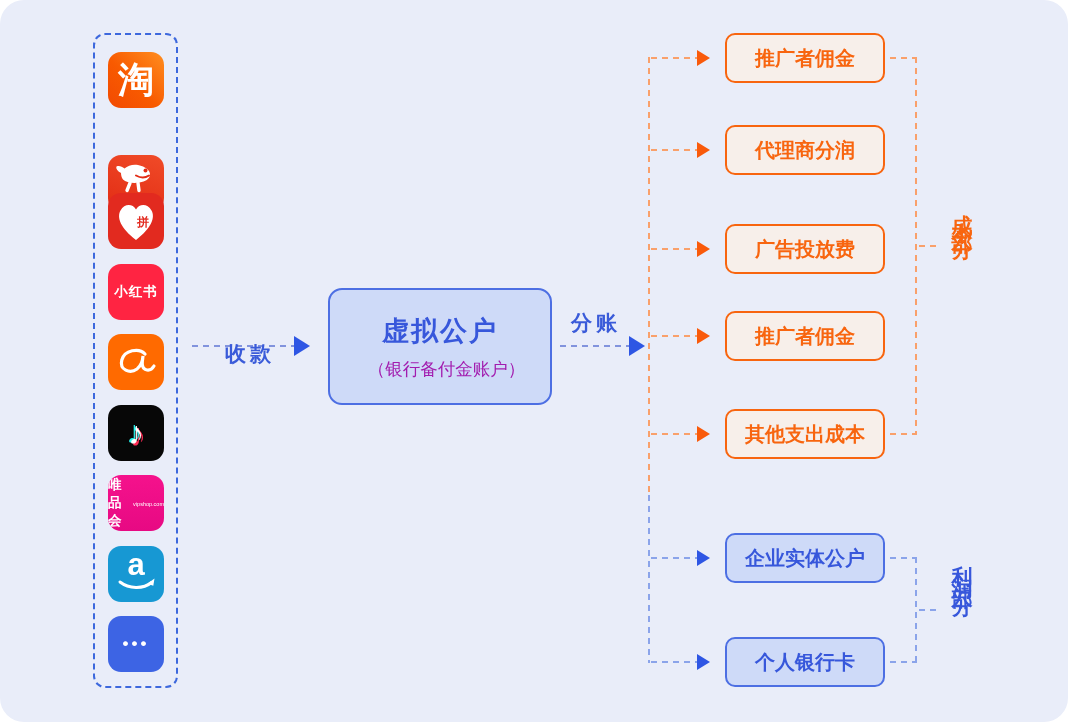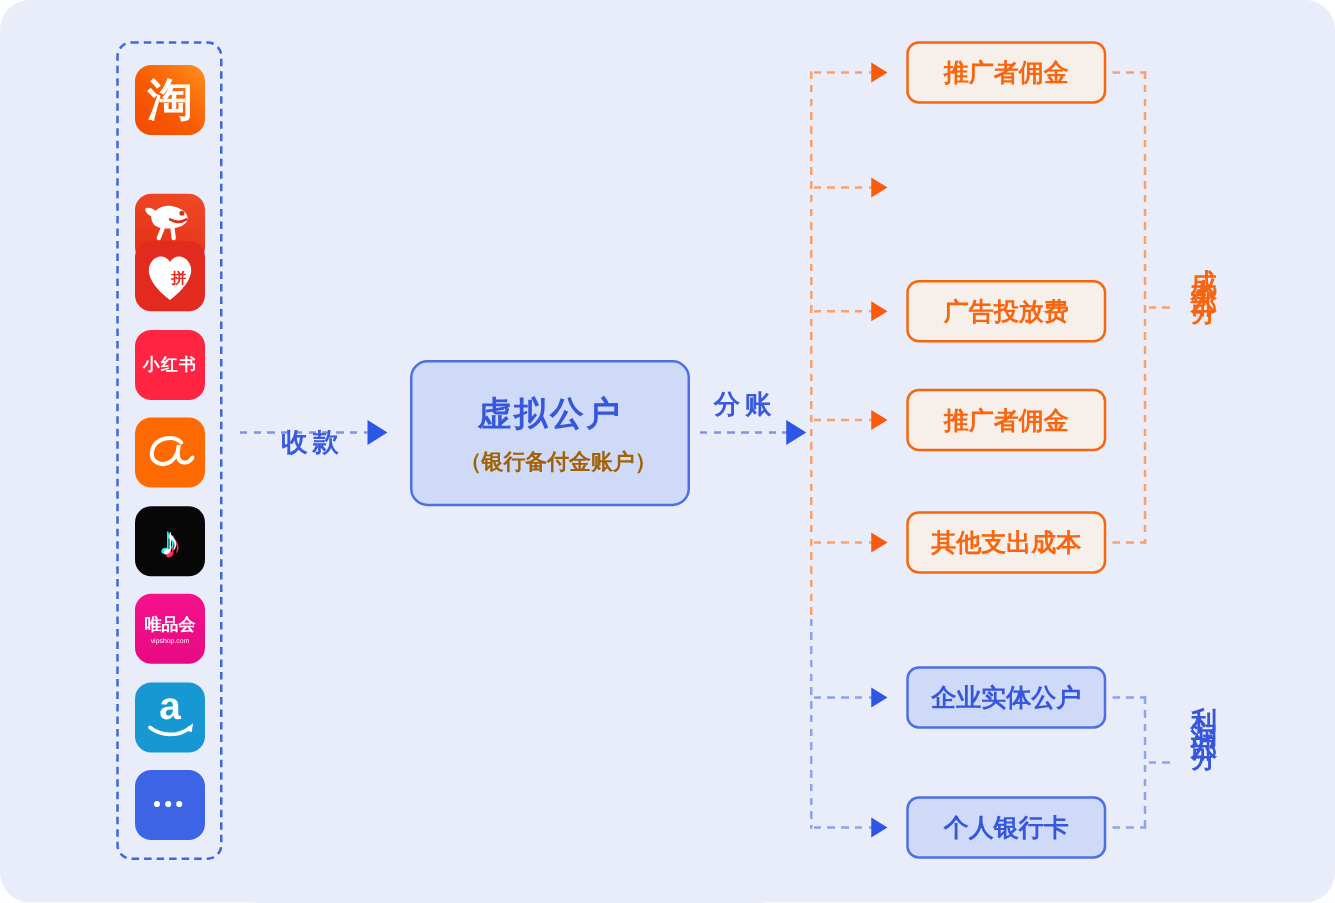--- a/index.html
+++ b/index.html
@@ -17,21 +17,21 @@
   .ic-taobao{background:linear-gradient(225deg,#FF8E1F 0%,#F85A00 55%,#F24A02 100%);}
   .ic-taobao span{font-size:36px;font-weight:bold;}
   .ic-jd{background:linear-gradient(200deg,#F04B28,#E22C14);margin-top:32px;}
   .jd-label{position:absolute;bottom:3px;width:100%;text-align:center;font-size:11px;font-weight:bold;}
   .ic-pdd{background:#E22A1F;}
   .pdd-label{position:absolute;left:29px;top:21px;font-size:12px;font-weight:bold;color:#E22A1F;}
   .ic-xhs{background:#FF2442;font-size:13.5px;font-weight:bold;letter-spacing:1px;}
   .ic-ali{background:#FF6A00;}
   .ic-dy{background:#070707;}
   .ic-dy span{font-size:32px;color:#fff;text-shadow:-2px -1px 0 #25F4EE,2px 2px 0 #FE2C55;}
-  .ic-vip{background:linear-gradient(180deg,#F5128C,#E70983);flex-direction:column;}
+  .ic-vip{background:linear-gradient(180deg,#F5128C,#E70983);}
   .vip-main{font-size:13.5px;font-weight:bold;}
   .vip-sub{font-size:5.5px;margin-top:1px;}
   .ic-amz{background:#1798D3;}
   .amz-a{position:absolute;top:1px;width:100%;text-align:center;font-size:31px;font-weight:bold;}
   .ic-more{background:#3D64E4;font-size:17px;font-weight:bold;letter-spacing:3px;}
 
   
   .hdash{position:absolute;height:2px;background:repeating-linear-gradient(90deg,var(--c) 0 6px,transparent 6px 11px);}
   .vdash{position:absolute;width:2px;background:repeating-linear-gradient(180deg,var(--c) 0 6px,transparent 6px 11px);}
   .c-or{--c:#F9A06B;}  .c-bl{--c:#8BA4EA;}  .c-mid{--c:#8193DD;}
@@ -43,21 +43,21 @@
   .tri-bl{border-top:8px solid transparent;border-bottom:8px solid transparent;border-left:13px solid #2E56E4;}
 
   
   .flabel{position:absolute;text-align:center;color:#3A5BD9;font-size:21px;font-weight:600;letter-spacing:4px;}
 
   
   .center-box{position:absolute;left:328px;top:288px;width:224px;height:117px;box-sizing:border-box;
               background:#CEDAF8;border:2px solid #4D6FE3;border-radius:14px;
               display:flex;flex-direction:column;align-items:center;justify-content:center;gap:8px;}
   .center-title{font-size:27px;font-weight:bold;color:#3757DB;letter-spacing:2px;}
-  .center-sub{font-size:17.5px;font-weight:700;color:#a16207;margin-left:13px;}
+  .center-sub{font-size:17.5px;font-weight:400;color:#a21caf;margin-left:13px;}
 
   
   .node{position:absolute;left:725px;width:160px;height:50px;box-sizing:border-box;border-radius:10px;
         display:flex;align-items:center;justify-content:center;font-size:20px;font-weight:bold;}
   .node-or{background:#F7EFEA;border:2px solid #F8650F;color:#F8650F;}
   .node-bl{background:#CEDAF8;border:2px solid #4D6FE3;color:#3757DB;}
 
   
   .vlabel{position:absolute;writing-mode:vertical-rl;text-orientation:upright;
           font-size:21px;font-weight:bold;letter-spacing:8px;}
@@ -149,20 +149,21 @@
   <div class="tri tri-or" style="left:697px;top:328px"></div>
   <div class="hdash c-or" style="left:651px;top:433px;width:47px"></div>
   <div class="tri tri-or" style="left:697px;top:426px"></div>
 
   <div class="hdash c-bl" style="left:651px;top:557px;width:47px"></div>
   <div class="tri tri-bl" style="left:697px;top:550px"></div>
   <div class="hdash c-bl" style="left:651px;top:661px;width:47px"></div>
   <div class="tri tri-bl" style="left:697px;top:654px"></div>
 
   <div class="node node-or" style="top:33px">推广者佣金</div>
+  <div class="node node-or" style="top:125px">代理商分润</div>
   <div class="node node-or" style="top:224px">广告投放费</div>
   <div class="node node-or" style="top:311px">推广者佣金</div>
   <div class="node node-or" style="top:409px">其他支出成本</div>
 
   <div class="node node-bl" style="top:637px">个人银行卡</div>
   <div class="node node-bl" style="top:533px">企业实体公户</div>
 
   <div class="hdash c-or" style="left:890px;top:57px;width:27px"></div>
   <div class="vdash c-or" style="left:915px;top:57px;height:378px"></div>
   <div class="hdash c-or" style="left:890px;top:433px;width:27px"></div>

